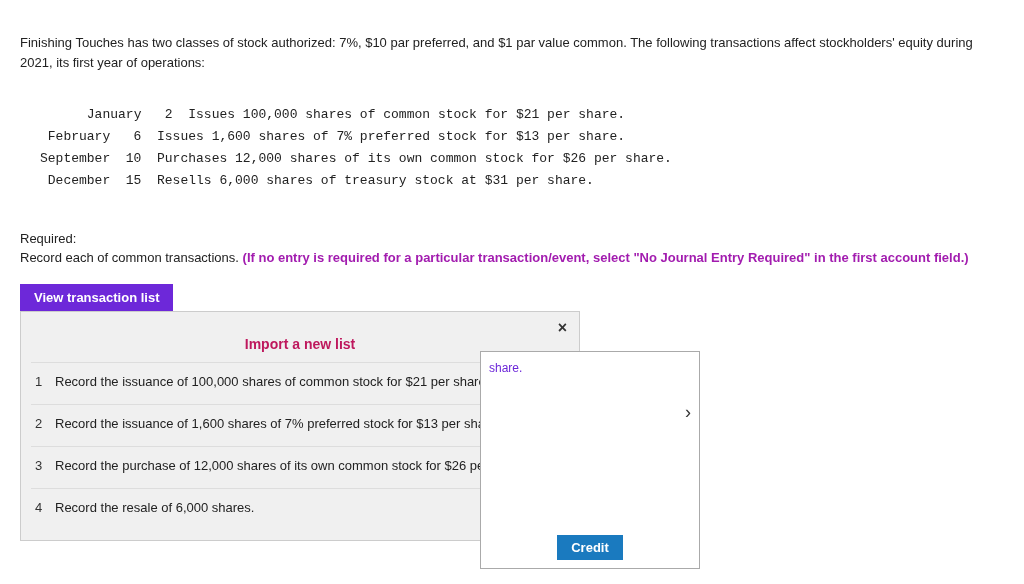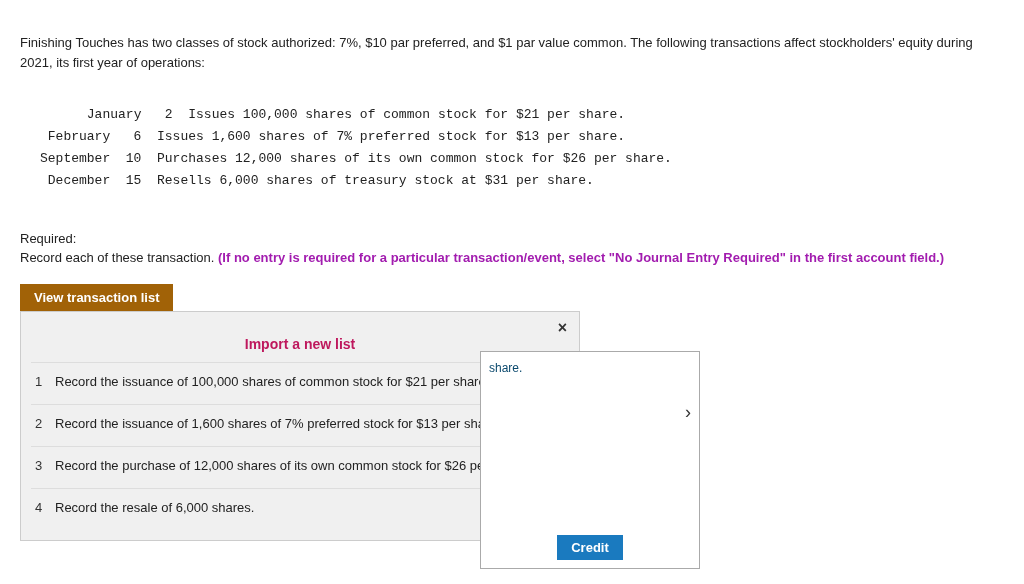--- a/index.html
+++ b/index.html
@@ -44,21 +44,21 @@
     .required-section .required-label {
       font-weight: normal;
     }
 
     .required-section .bold-red {
       color: #a21caf;
       font-weight: bold;
     }
 
     .view-transaction-btn {
-      background-color: #a16207;
+      background-color: #6d28d9;
       color: #fff;
       border: none;
       padding: 6px 14px;
       font-size: 13px;
       cursor: pointer;
       font-weight: bold;
       margin-bottom: 0;
       display: inline-block;
     }
 
@@ -157,21 +157,21 @@
       border: 1px solid #aaa;
       z-index: 2;
     }
 
     .right-overlay-content {
       padding: 8px;
     }
 
     .share-text {
       font-size: 12px;
-      color: #0c4a6e;
+      color: #6d28d9;
       margin-bottom: 16px;
     }
 
     .chevron-right {
       position: absolute;
       top: 50px;
       right: 8px;
       font-size: 18px;
       color: #333;
       cursor: pointer;
@@ -201,21 +201,21 @@
     <span>  January   2  Issues 100,000 shares of common stock for $21 per share.</span>
 <span> February   6  Issues 1,600 shares of 7% preferred stock for $13 per share.</span>
 <span>September  10  Purchases 12,000 shares of its own common stock for $26 per share.</span>
 <span> December  15  Resells 6,000 shares of treasury stock at $31 per share.</span>
   </div>
 
   
   <div class="required-section">
     <span class="required-label">Required:</span>
     <br>
-    <span>Record each of these transaction. </span><span class="bold-red">(If no entry is required for a particular transaction/event, select "No Journal Entry Required" in the first account field.)</span>
+    <span>Record each of common transactions. </span><span class="bold-red">(If no entry is required for a particular transaction/event, select "No Journal Entry Required" in the first account field.)</span>
   </div>
 
   
   <button class="view-transaction-btn">View transaction list</button>
 
   
   <div class="transaction-panel-wrapper">
     <div class="transaction-panel">
 
       <div class="panel-close-row">

